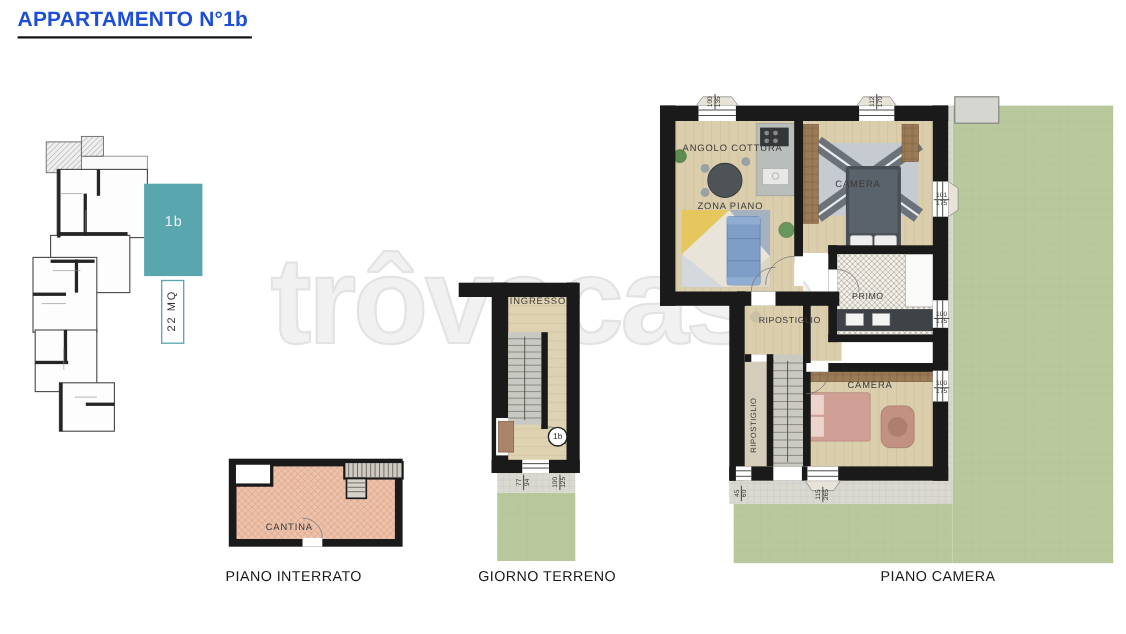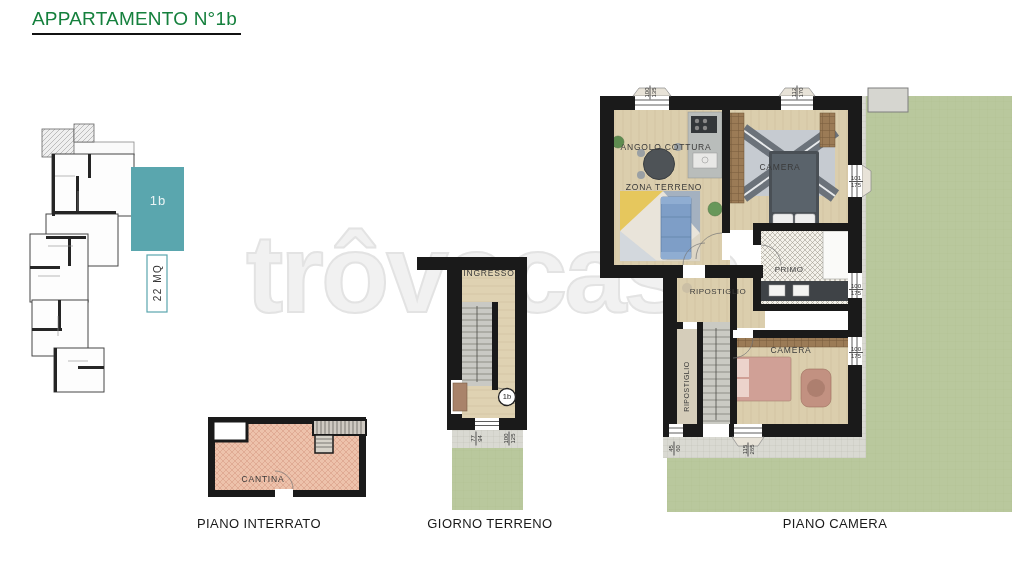--- a/index.html
+++ b/index.html
@@ -1,33 +1,33 @@
 <!DOCTYPE html>
 <html><head>
 <meta charset="utf-8">
 <style>
   html,body{margin:0;padding:0;background:#fff;}
   #canvas{position:relative;width:1024px;height:576px;background:#ffffff;overflow:hidden;
           font-family:"Liberation Sans",sans-serif;}
   .abs{position:absolute;}
   
-  .title{left:32px;top:8px;font-size:19px;font-weight:normal;color:#15803d;
+  .title{left:16px;top:8px;font-size:19px;font-weight:bold;color:#1d4ed8;
          border-bottom:2px solid #111;padding:0 4px 3px 0;letter-spacing:.2px;}
   .subtitle-box{left:12px;top:44px;width:212px;height:38px;background:#fff;
          border:1px solid #ececec;box-shadow:0 2px 5px rgba(0,0,0,.18);
          font-size:13px;color:#222;line-height:38px;padding-left:13px;}
   
   .watermark{left:246px;top:218px;font-size:112px;font-weight:bold;letter-spacing:-3px;
          color:#f1f1f1;-webkit-text-stroke:2px #e3e3e3;z-index:0;line-height:1;}
   .plan{z-index:1;}
   
   .roomlbl{font-size:8.5px;letter-spacing:.8px;color:#3a3a3a;text-align:center;z-index:2;}
   .roomlbl.small{font-size:8px;letter-spacing:.5px;}
   .rot90{transform:rotate(-90deg);}
-  .floorlbl{font-size:13px;color:#191919;letter-spacing:.4px;text-align:center;z-index:2;}
+  .floorlbl{font-size:13px;color:#191919;letter-spacing:.4px;text-align:right;z-index:2;}
   .unit-badge{width:16px;height:16px;border:1.5px solid #222;border-radius:50%;background:#fff;
          font-size:7.5px;line-height:16px;text-align:center;color:#222;z-index:3;}
   .keyplan-unit{font-size:13px;color:#eaf4f5;text-align:center;letter-spacing:1px;z-index:2;}
   .keyplan-mq{font-size:10px;color:#333;text-align:center;letter-spacing:1.5px;z-index:2;}
   
   .dim{font-size:6px;line-height:6px;color:#333;text-align:center;z-index:3;width:14px;}
   .dim span{display:block;}
   .dim .dh{border-top:1px solid #555;}
   .dim.rot{transform:rotate(-90deg);}
 </style>
@@ -306,22 +306,22 @@
       <rect x="88" y="180" width="22" height="13" fill="#fff" stroke="none"></rect>
       <path d="M88 180 A22 22 0 0 1 110 158"></path>
       <rect x="158" y="160" width="8" height="20" fill="#fff" stroke="none"></rect>
       <path d="M166 160 A20 20 0 0 1 186 180"></path>
       <rect x="138" y="245" width="20" height="8" fill="#fff" stroke="none"></rect>
       <path d="M158 253 A20 20 0 0 1 138 273"></path>
       <rect x="88" y="237" width="14" height="7" fill="#fff" stroke="none"></rect>
     </g>
   </svg>
 
-  <div class="abs roomlbl" style="left:596px;top:142px;width:140px">ANGOLO COTTURA</div>
-  <div class="abs roomlbl" style="left:594px;top:182px;width:140px">ZONA TERRENO</div>
+  <div class="abs roomlbl" style="left:596px;top:129px;width:140px">ANGOLO COTTURA</div>
+  <div class="abs roomlbl" style="left:594px;top:182px;width:140px">ZONA PIANO</div>
   <div class="abs roomlbl" style="left:720px;top:162px;width:120px">CAMERA</div>
   <div class="abs roomlbl small" style="left:729px;top:265px;width:120px">PRIMO</div>
   <div class="abs roomlbl small" style="left:658px;top:287px;width:120px">RIPOSTIGLIO</div>
   <div class="abs roomlbl small rot90" style="left:636px;top:383px;width:100px;font-size:7px">RIPOSTIGLIO</div>
   <div class="abs roomlbl" style="left:731px;top:345px;width:120px">CAMERA</div>
 
   <div class="abs dim rot" style="left:643px;top:86px">
     <span>100</span>
       <span class="dh">135</span>
     </div>

